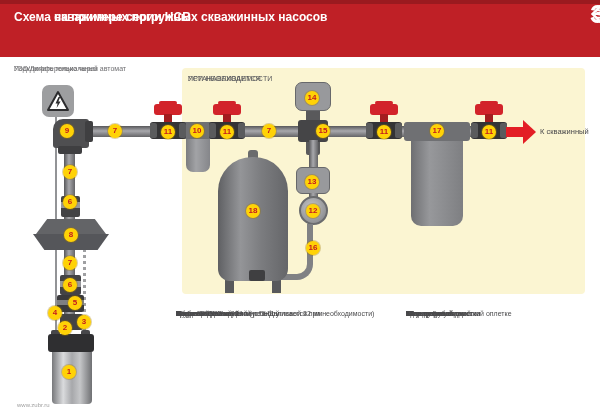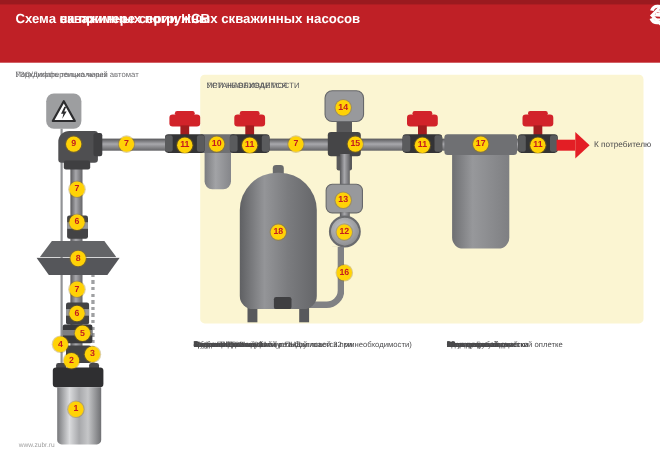--- a/index.html
+++ b/index.html
@@ -199,21 +199,21 @@
       <div class="valve-ridge" style="left:480px;"></div>
       <div class="valve-handle" style="left:475px;"></div>
       <div class="valve-stem" style="left:485px;"></div>
       <div class="valve-body" style="left:471px;"></div>
       <div class="valve-cap" style="left:471px;"></div>
       <div class="valve-cap" style="left:500px;"></div>
     </div>
 
     <div class="arrow-shaft"></div>
     <div class="arrow-head"></div>
-    <div class="consumer">К потребителю</div>
+    <div class="consumer">К скважинный</div>
 
     <div class="coupling" style="left:61px;top:196px;width:19px;height:21px;"></div>
     <div class="band" style="left:61px;top:202px;width:19px;height:6px;"></div>
     <div class="wh-top"></div>
     <div class="wh-bot"></div>
     <div class="coupling" style="left:60px;top:275px;width:21px;height:20px;"></div>
     <div class="band" style="left:60px;top:281px;width:21px;height:6px;"></div>
     <div class="coupling" style="left:57px;top:295px;width:27px;height:17px;background:#39393b;"></div>
     <div class="band" style="left:57px;top:300px;width:27px;height:5px;background:#7e7f82;"></div>
     <div class="coupling" style="left:60px;top:314px;width:23px;height:16px;"></div>

